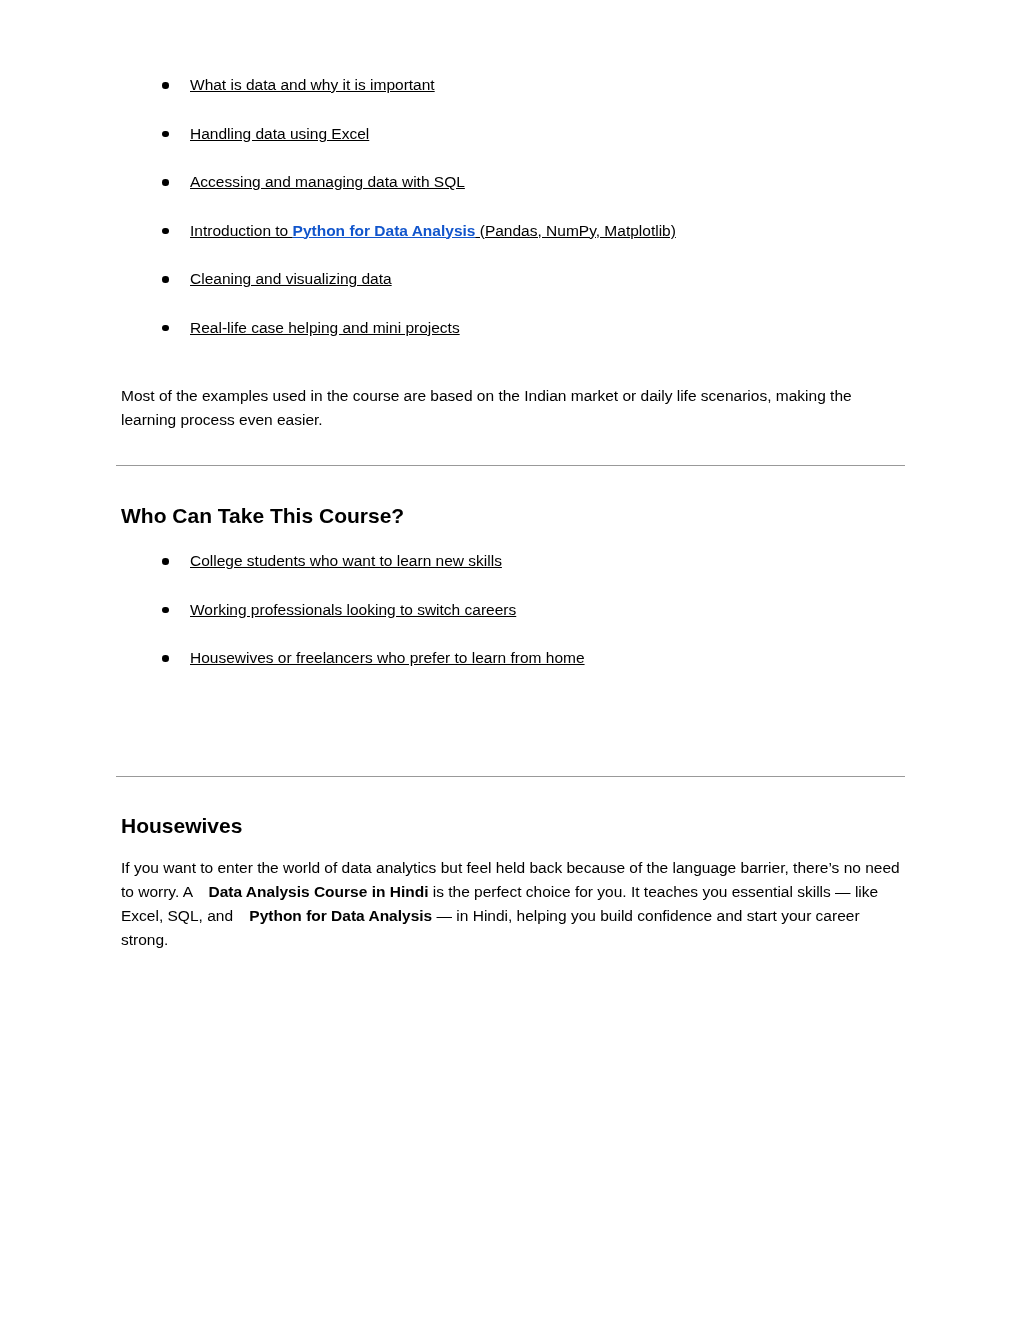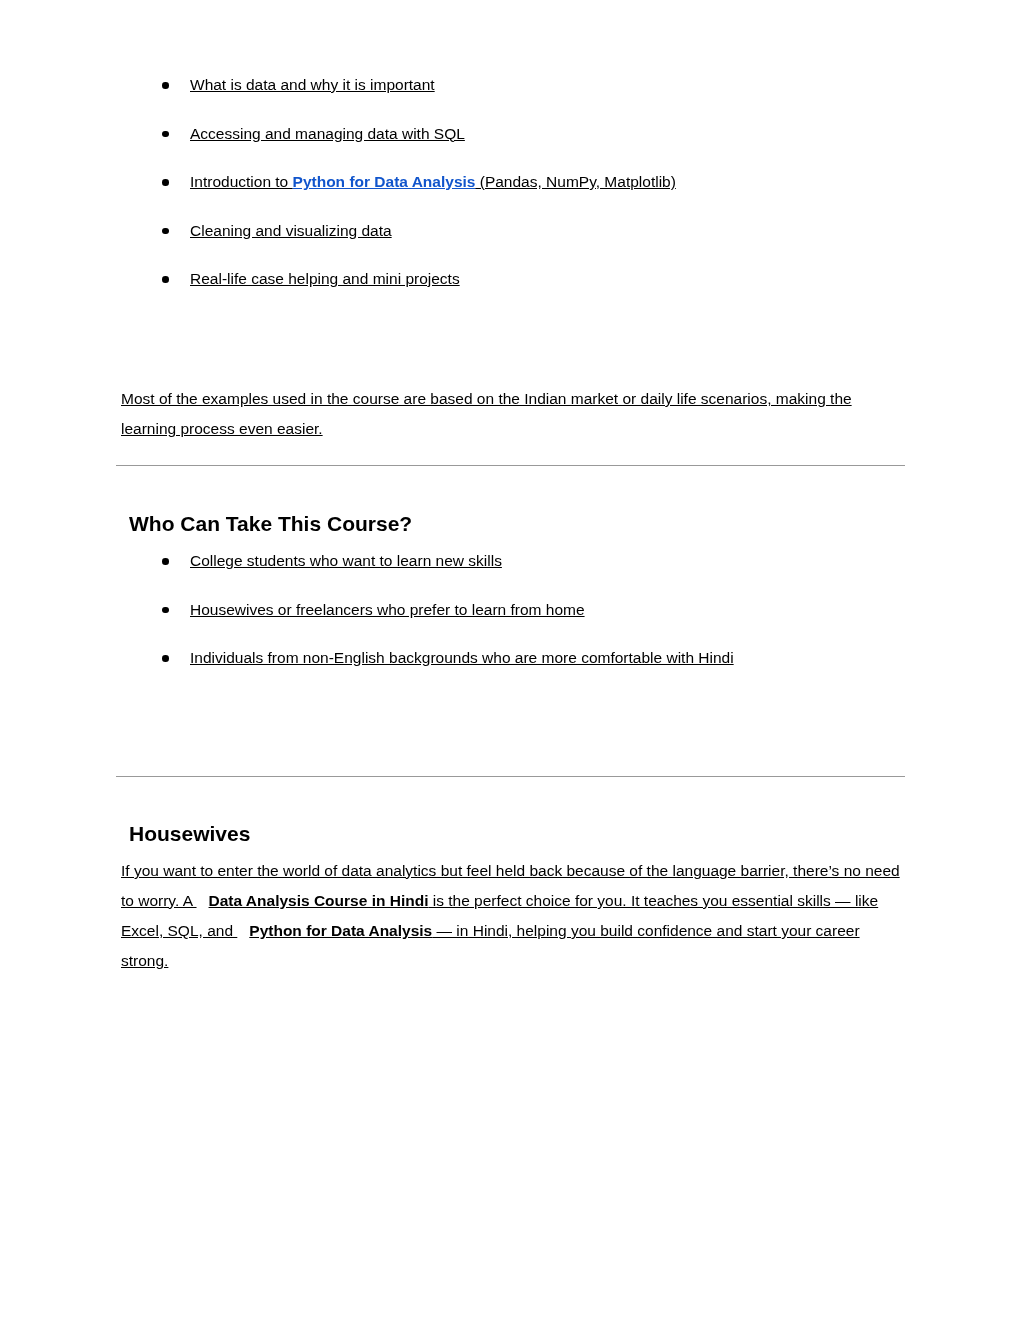--- a/index.html
+++ b/index.html
@@ -44,27 +44,26 @@
     height: 6.5px;
     border-radius: 50%;
     background: #000000;
   }
   .body-text {
     position: absolute;
     left: 0;
     margin: 0;
     width: 100%;
     font-size: 15.5px;
-    line-height: 30px;
-    text-decoration: underline;
+    line-height: 24px;
   }
   .doc-heading {
     position: absolute;
     left: 0;
-    margin: 8px;
+    margin: 0;
     font-size: 21px;
     line-height: 26px;
     font-weight: bold;
   }
   .divider {
     position: absolute;
     left: -5px;
     width: 789px;
     margin: 0;
     border: none;
@@ -82,20 +81,23 @@
 <body>
 
 <div class="page">
   <div class="content">
 
     <ul class="bullet-list" style="top:72px">
       <li>
         <span>What is data and why it is important</span>
       </li>
       <li>
+        <span>Handling data using Excel</span>
+      </li>
+      <li>
         <span>Accessing and managing data with SQL</span>
       </li>
       <li>
         <span>Introduction to </span><a class="doc-link">Python for Data Analysis</a><span> (Pandas, NumPy, Matplotlib)</span>
       </li>
       <li>
         <span>Cleaning and visualizing data</span>
       </li>
       <li>
         <span>Real-life case helping and mini projects</span>
@@ -106,24 +108,24 @@
 
     <hr class="divider" style="top:465px">
 
     <h2 class="doc-heading" style="top:503px">Who Can Take This Course?</h2>
 
     <ul class="bullet-list" style="top:548px">
       <li>
         <span>College students who want to learn new skills</span>
       </li>
       <li>
-        <span>Housewives or freelancers who prefer to learn from home</span>
+        <span>Working professionals looking to switch careers</span>
       </li>
       <li>
-        <span>Individuals from non-English backgrounds who are more comfortable with Hindi</span>
+        <span>Housewives or freelancers who prefer to learn from home</span>
       </li>
     </ul>
 
     <hr class="divider" style="top:776px">
 
     <h2 class="doc-heading" style="top:813px">Housewives</h2>
 
     <p class="body-text" style="top:856px"><span>If you want to enter the world of data analytics but feel held back because of the language barrier, there’s no need to worry. A </span><span class="bold">Data Analysis Course in Hindi</span><span> is the perfect choice for you. It teaches you essential skills — like Excel, SQL, and </span><span class="bold">Python for Data Analysis</span><span> — in Hindi, helping you build confidence and start your career strong.</span></p>
 
   </div>

